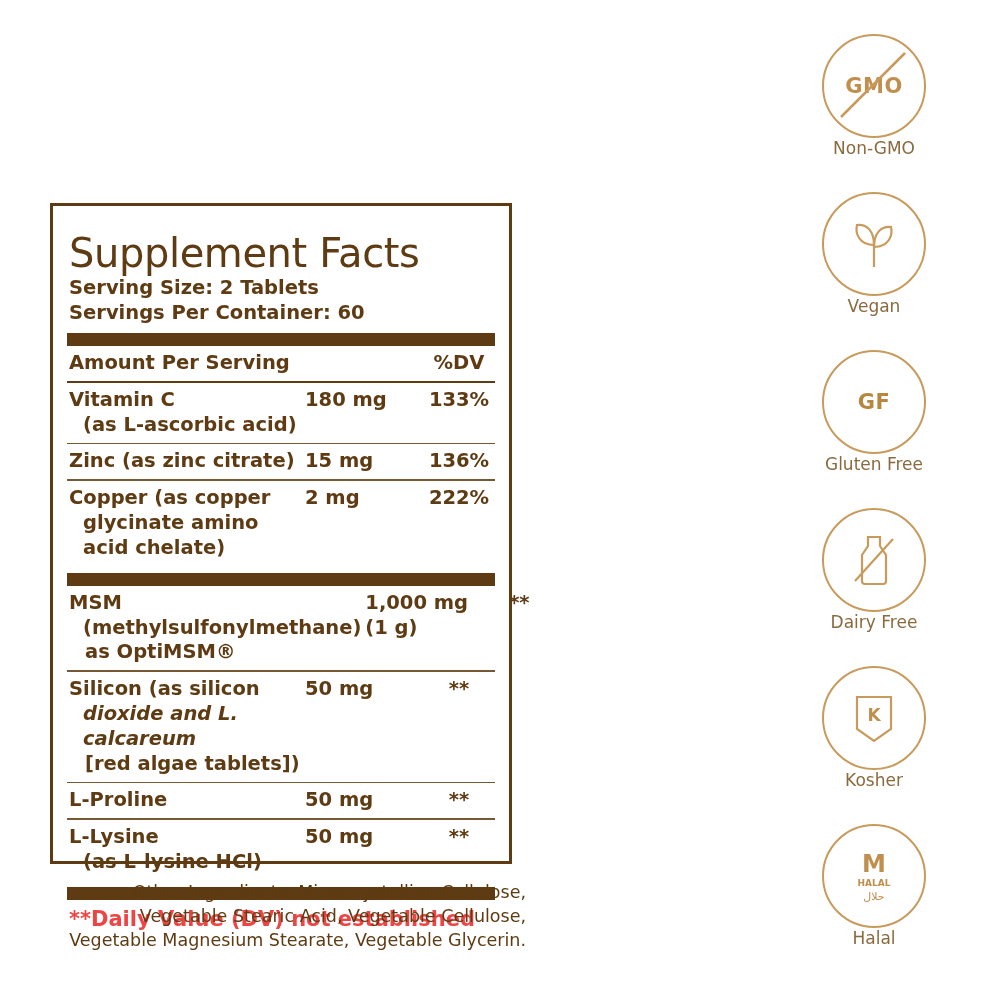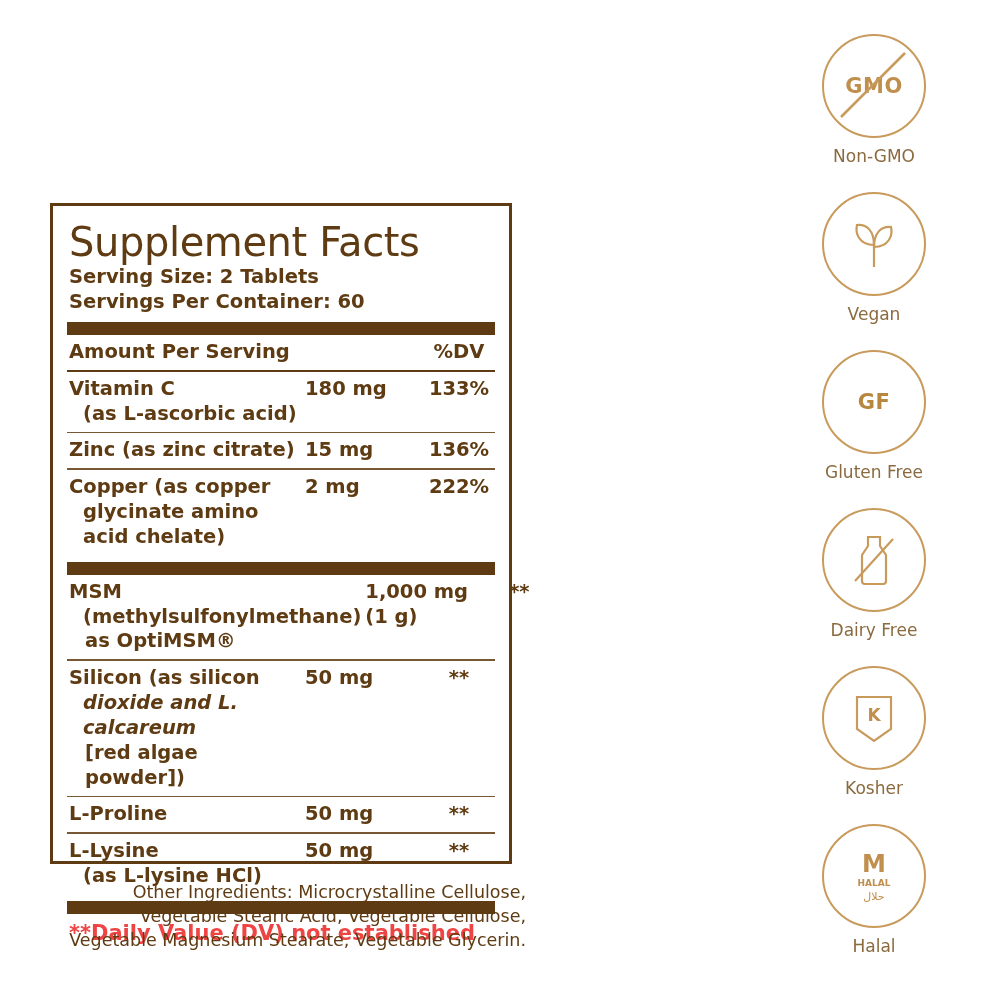--- a/index.html
+++ b/index.html
@@ -45,21 +45,21 @@
     position: absolute;
     left: 50px;
     top: 203px;
     width: 462px;
     height: 661px;
     border: 3px solid #5e3b12;
     box-sizing: border-box;
     background: #fff;
   }
   .panel-inner {
-    padding: 9px 14px 0 14px;
+    padding: 20px 14px 0 14px;
     position: relative;
     height: 100%;
     box-sizing: border-box;
   }
   .sf-title {
     font-size: 40px;
     line-height: 1.05;
     font-weight: 400;
     color: #5e3b12;
     margin: 6px 0 2px 2px;
@@ -170,21 +170,20 @@
     height: 104px;
     border: 2.5px solid #c89a5b;
     border-radius: 50%;
     margin: 0 auto;
     position: relative;
     box-sizing: border-box;
   }
   .badge .cap {
     font-size: 17px;
     color: #8a6a3e;
-    margin-top: 8px;
     font-weight: 400;
   }
   .badge svg { display: block; }
   .ring-center {
     position: absolute;
     left: 0; top: 0; right: 0; bottom: 0;
     display: flex;
     align-items: center;
     justify-content: center;
   }
@@ -260,21 +259,21 @@
         </div>
         <div class="amt">1,000 mg (1 g)</div>
         <div class="dv">**</div>
       </div>
       <div class="rule"></div>
 
       <div class="row">
         <div class="nm">
           <span>Silicon (as silicon</span>
           <span class="sub ital">dioxide and L. calcareum</span>
-          <span class="sub2">[red algae powder])</span>
+          <span class="sub2">[red algae tablets])</span>
         </div>
         <div class="amt">50 mg</div>
         <div class="dv">**</div>
       </div>
       <div class="rule"></div>
 
       <div class="row">
         <div class="nm">
           <span>L-Proline</span>
         </div>

